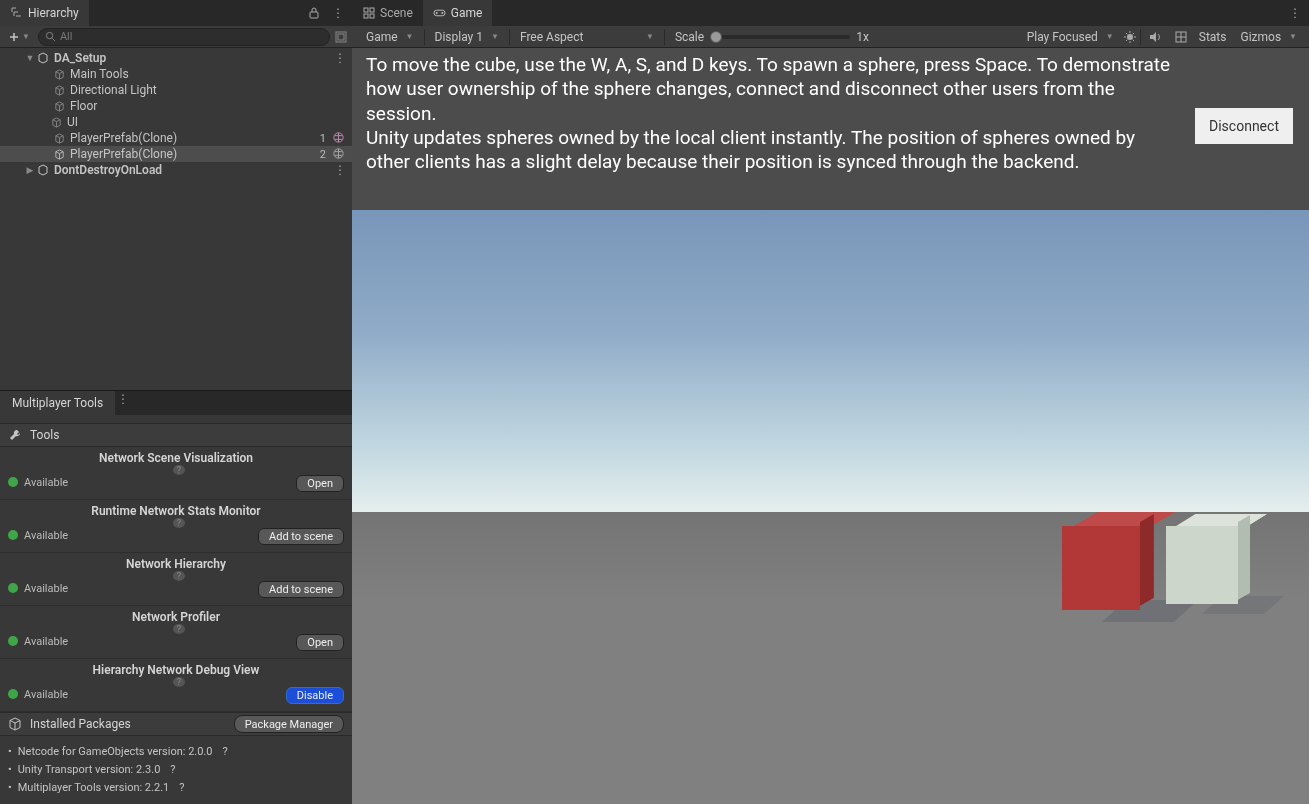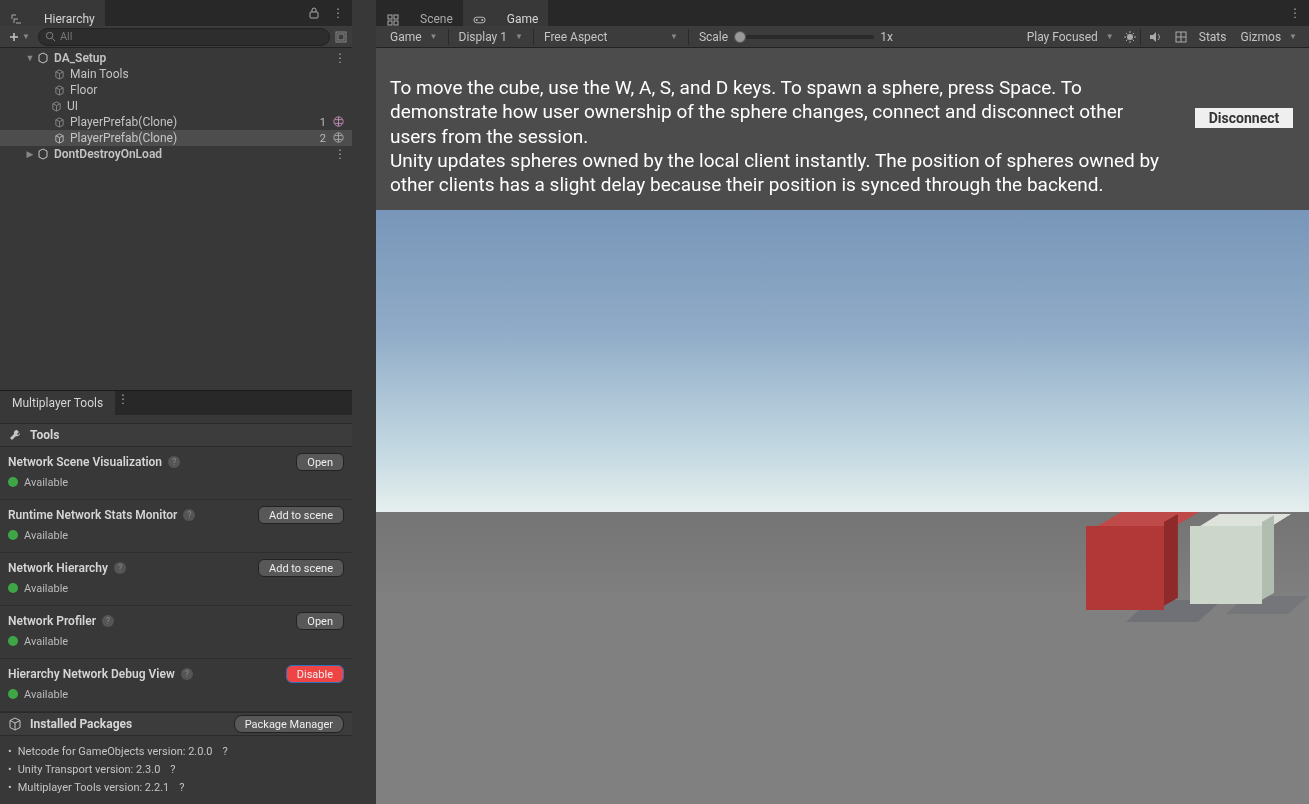--- a/index.html
+++ b/index.html
@@ -1,23 +1,23 @@
 <!DOCTYPE html>
 <html><head>
 <meta charset="utf-8">
 <style>
 * { box-sizing: border-box; margin: 0; padding: 0; font-family: -apple-system, BlinkMacSystemFont, "Segoe UI", Roboto, Arial, sans-serif; }
 body { width: 1309px; height: 804px; background: #383838; color: #c4c4c4; font-size: 12px; overflow: hidden; display: flex; }
 .left-col { width: 352px; height: 100%; display: flex; flex-direction: column; background: #383838; }
-.right-col { flex: 1; height: 100%; display: flex; flex-direction: column; background: #4c1d95; margin-left: 24px; }
+.right-col { flex: 1; height: 100%; display: flex; flex-direction: column; background: #4c1d95; }
 
 
 .tab-bar { height: 26px; background: #282828; display: flex; align-items: stretch; position: relative; }
 .tab-bar .spacer { flex: 1; }
-.tab { display: flex; align-items: flex-end; padding: 0 10px; background: #282828; color: #aaa; gap: 21px; cursor: default; }
+.tab { display: flex; align-items: center; padding: 0 10px; background: #282828; color: #aaa; gap: 5px; cursor: default; }
 .tab.active { background: #383838; color: #d5d5d5; }
 .tab-icon { width: 13px; height: 13px; display: inline-flex; align-items: center; justify-content: center; }
 .tab-bar .right-icons { display: flex; align-items: center; gap: 8px; padding: 0 6px; color: #aaa; }
 .icon-btn { width: 16px; height: 16px; display: inline-flex; align-items: center; justify-content: center; color: #aaa; }
 
 
 .sub-toolbar { height: 22px; background: #3c3c3c; display: flex; align-items: center; padding: 0 4px; gap: 4px; border-bottom: 1px solid #222; }
 .plus-dd { display: flex; align-items: center; gap: 2px; padding: 0 4px; color: #c4c4c4; }
 .search-wrap { flex: 1; display: flex; align-items: center; background: #2d2d2d; border: 1px solid #222; border-radius: 10px; height: 18px; padding: 0 6px; gap: 4px; }
 .search-wrap input { flex: 1; background: transparent; border: none; outline: none; color: #c4c4c4; font-size: 11px; }
@@ -35,29 +35,29 @@
 .tree-row .num { font-size: 11px; color: #bbb; }
 .net-icon { width: 14px; height: 14px; }
 .kebab { color: #aaa; font-size: 12px; }
 
 
 .mpt-panel { background: #383838; border-top: 1px solid #1a1a1a; }
 .mpt-tabbar { height: 24px; background: #282828; display: flex; align-items: stretch; }
 .mpt-tab { display: flex; align-items: center; padding: 0 12px; background: #383838; color: #d5d5d5; }
 .mpt-section-h { height: 24px; display: flex; align-items: center; padding: 0 8px; gap: 8px; background: #3c3c3c; border-bottom: 1px solid #2a2a2a; border-top: 1px solid #2a2a2a;}
 .mpt-section-h .sicon { width: 14px; height: 14px; }
-.mpt-section-h .slabel { font-weight: 700; color: #d5d5d5; }
+.mpt-section-h .slabel { font-weight: 400; color: #d5d5d5; }
 .mpt-section-h .sbtn { margin-left: auto; border-radius: 8px; }
 .tool-block { padding: 4px 8px 8px 8px; border-bottom: 1px solid #2e2e2e; }
-.tool-row { display: flex; align-items: center; height: 22px; }
+.tool-row { display: flex; align-items: center; height: 22px; flex-direction: column; }
 .tool-row .tname { font-weight: 600; color: #d5d5d5; }
 .tool-row .hint { width: 12px; height: 12px; border-radius: 50%; background: #555; color: #888; font-size: 9px; display: inline-flex; align-items: center; justify-content: center; margin-left: 6px; font-weight: normal;}
 .tool-row .tbtn { margin-left: auto; border-radius: 6px; }
 .pill-btn { background: #585858; color: #eee; border: 1px solid #222; border-radius: 3px; padding: 1px 10px; font-size: 11px; height: 18px; display: inline-flex; align-items: center; }
-.pill-btn.active { background: #ef4444; border-color: #2c72c0; }
+.pill-btn.active { background: #1d4ed8; border-color: #2c72c0; }
 .status-row { display: flex; align-items: center; gap: 6px; height: 18px; color: #bbb; font-size: 11px; }
 .status-dot { width: 10px; height: 10px; border-radius: 50%; background: #3fa648; display: inline-block; }
 .pkg-list { padding: 6px 8px 8px 8px; }
 .pkg-item { display: flex; align-items: center; gap: 6px; height: 18px; color: #c4c4c4; font-size: 11px; }
 .pkg-item::before { content: "•"; color: #c4c4c4; }
 
 
 .game-toolbar { height: 22px; background: #3c3c3c; display: flex; align-items: center; border-bottom: 1px solid #222; padding: 0 6px; gap: 0; }
 .dd { display: flex; align-items: center; height: 20px; padding: 0 8px; gap: 4px;  color: #c4c4c4; font-size: 12px; }
 .dd .caret { font-size: 8px; color: #888; margin-left: 4px; }
@@ -65,22 +65,22 @@
 .scale-wrap { display: flex; align-items: center; gap: 6px; padding: 0 8px; }
 .slider { width: 140px; height: 4px; background: #2a2a2a; border-radius: 2px; position: relative; }
 .slider .knob { position: absolute; left: 0; top: -4px; width: 12px; height: 12px; background: #999; border-radius: 50%; border: 1px solid #555; }
 .gt-flexpad { flex: 1; }
 .gt-right { display: flex; align-items: center; gap: 10px; padding: 0 4px; }
 .toggle-label { font-size: 12px; color: #c4c4c4; }
 
 
 .game-view { flex: 1; position: relative; overflow: hidden; background: #4a4a4a;}
 .game-top { position: absolute; left: 0; right: 0; top: 0; height: 162px; background: #4c4c4c; display: flex; }
-.game-instr { flex: 1; padding: 28px 16px 10px 14px; color: #fff; font-size: 19px; line-height: 1.28; }
-.disc-btn { width: 98px; height: 20px; background: #efefef; color: #333; display: flex; align-items: center; justify-content: center; font-size: 14px; margin: 60px 16px 0 6px; font-weight: bold; }
+.game-instr { flex: 1; padding: 5px 16px 10px 14px; color: #fff; font-size: 19px; line-height: 1.28; }
+.disc-btn { width: 98px; height: 36px; background: #efefef; color: #333; display: flex; align-items: center; justify-content: center; font-size: 14px; margin: 60px 16px 0 6px; }
 .sky { position: absolute; left: 0; right: 0; top: 162px; height: 302px; background: linear-gradient(to bottom, #7896b9 0%, #8fabc7 40%, #c4d9e2 80%, #e6efee 100%); }
 .ground { position: absolute; left: 0; right: 0; top: 464px; bottom: 0; background: linear-gradient(to bottom, #747474 0%, #808080 30%, #808080 100%); }
 .cube { position: absolute; transform-style: preserve-3d; }
 .cube .face { position: absolute; }
 .cube-red { top: 478px; left: 710px; width: 82px; height: 82px; }
 .cube-red .front { width: 78px; height: 84px; background: #b23838; left: 0; top: 0;}
 .cube-red .top { width: 78px; height: 16px; background: #bf4a4a; transform: skewX(-60deg); transform-origin: bottom left; left: 8px; top: -14px;}
 .cube-red .side { width: 14px; height: 84px; background: #8f2a2a; transform: skewY(-30deg); transform-origin: top left; left: 78px; top: -4px;}
 .cube-grey { top: 478px; left: 814px; width: 78px; height: 78px;}
 .cube-grey .front { width: 72px; height: 78px; background: #ccd6ca; left: 0; top: 0;}
@@ -160,20 +160,28 @@
           </svg>
         </span>
       <span class="label">Main Tools</span>
     </div>
     <div class="tree-row" style="padding-left:52px;">
       <span class="go-icon">
           <svg width="11" height="11" viewBox="0 0 12 12">
             <path d="M6 1l4 2v6l-4 2-4-2V3z M2 3l4 2 4-2 M6 5v6" fill="none" stroke="#888"></path>
           </svg>
         </span>
+      <span class="label">Directional Light</span>
+    </div>
+    <div class="tree-row" style="padding-left:52px;">
+      <span class="go-icon">
+          <svg width="11" height="11" viewBox="0 0 12 12">
+            <path d="M6 1l4 2v6l-4 2-4-2V3z M2 3l4 2 4-2 M6 5v6" fill="none" stroke="#888"></path>
+          </svg>
+        </span>
       <span class="label">Floor</span>
     </div>
     <div class="tree-row" style="padding-left:49px;">
       <span class="go-icon">
           <svg width="11" height="11" viewBox="0 0 12 12">
             <path d="M6 1l4 2v6l-4 2-4-2V3z M2 3l4 2 4-2 M6 5v6" fill="none" stroke="#888"></path>
           </svg>
         </span>
       <span class="label">UI</span>
     </div>

